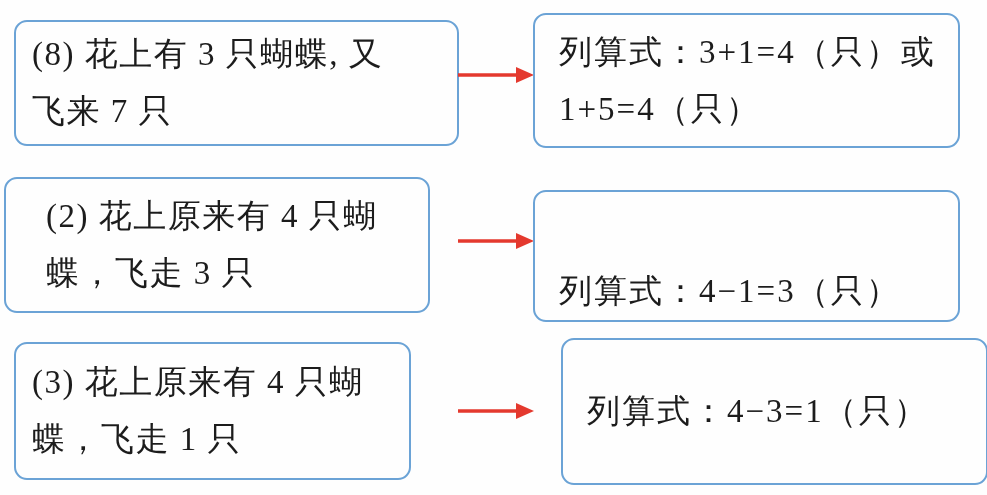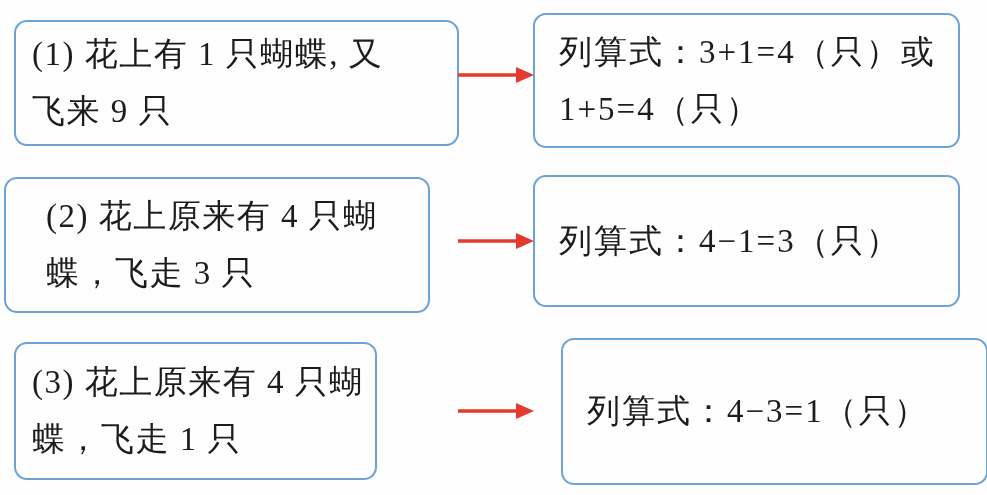--- a/index.html
+++ b/index.html
@@ -41,35 +41,35 @@
     height: 22px;
   }
   .arrow svg { display: block; width: 100%; height: 100%; }
   .arrow line    { stroke: var(--arrow-color, #e4392e); stroke-width: 3.4; }
   .arrow polygon { fill:   var(--arrow-color, #e4392e); }
 
   
   #box-1-left  { left: 14px;  top: 20px;  width: 445px; height: 126px; }
   #box-1-right { left: 533px; top: 13px;  width: 427px; height: 135px; }
   #box-2-left  { left: 4px;  top: 177px; width: 426px; height: 136px; padding-left: 40px; }
-  #box-2-right { left: 533px; top: 175px; width: 427px; height: 132px; }
-  #box-3-left  { left: 14px;  top: 342px; width: 363px; height: 138px; }
+  #box-2-right { left: 533px; top: 190px; width: 427px; height: 132px; justify-content: flex-end; }
+  #box-3-left  { left: 14px;  top: 342px; width: 397px; height: 138px; }
   #box-3-right { left: 561px; top: 338px; width: 427px; height: 147px; }
   #arrow-1 { left: 457px; top: 64px;  }
   #arrow-2 { left: 457px; top: 230px; }
   #arrow-3 { left: 457px; top: 400px; }
 </style>
 </head>
 <body>
 
 <div class="canvas">
 
   <div class="box problem-box" id="box-1-left">
-    <div class="line">(1) 花上有 1 只蝴蝶, 又</div>
-    <div class="line">飞来 9 只</div>
+    <div class="line">(8) 花上有 3 只蝴蝶, 又</div>
+    <div class="line">飞来 7 只</div>
   </div>
   <div class="arrow" id="arrow-1">
     <svg viewBox="0 0 78 22" preserveAspectRatio="none" aria-hidden="true">
       <line x1="1" y1="11" x2="61" y2="11"></line>
       <polygon points="59,3 77,11 59,19"></polygon>
     </svg>
   </div>
   <div class="box answer-box" id="box-1-right">
     <div class="line">列算式：3+1=4（只）或</div>
     <div class="line">1+5=4（只）</div>

